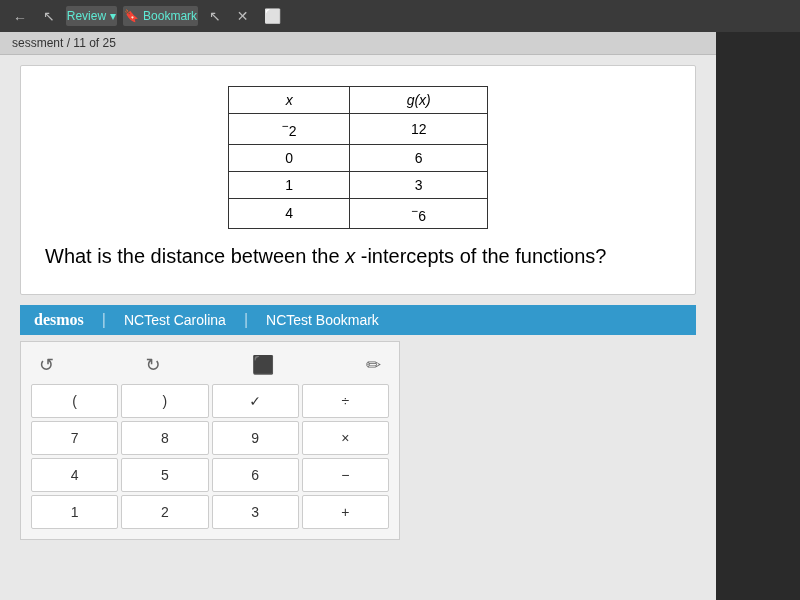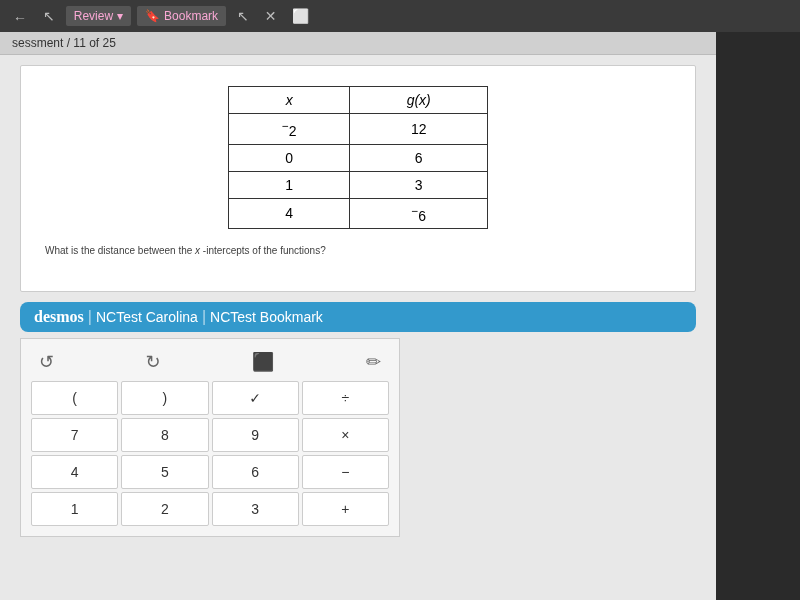--- a/index.html
+++ b/index.html
@@ -15,23 +15,23 @@
     .toolbar {
       background: #3a3a3a;
       height: 32px;
       display: flex;
       align-items: center;
       padding: 0 8px;
       gap: 6px;
     }
     .toolbar-btn {
       background: #555;
-      color: #f9a8d4;
+      color: #5eead4;
       border: none;
-      padding: 3px 8px;
+      padding: 3px 1px;
       font-size: 12px;
       cursor: pointer;
       border-radius: 2px;
       display: flex;
       align-items: center;
       gap: 4px;
     }
     .toolbar-icon {
       color: #bbb;
       font-size: 14px;
@@ -91,36 +91,35 @@
     .data-table th {
       background: #fff;
       font-weight: normal;
       font-style: italic;
     }
     .data-table td {
       background: #fff;
     }
 
     .sub-question {
-      font-size: 10px;
-      color: #404040;
-      margin-bottom: 19px;
+      font-size: 20px;
+      color: #000000;
+      margin-bottom: 10px;
     }
 
     
     .desmos-bar {
       background: #3399cc;
       color: #fff;
       padding: 6px 14px;
       font-size: 14px;
       display: flex;
       align-items: center;
-      gap: 4px;
+      gap: 18px;
       margin: 0 20px;
-      border-radius: 8px;
     }
     .desmos-logo {
       font-family: Georgia, serif;
       font-size: 16px;
       font-weight: bold;
       color: #fff;
     }
     .desmos-sep {
       color: rgba(255,255,255,0.6);
       font-size: 16px;

